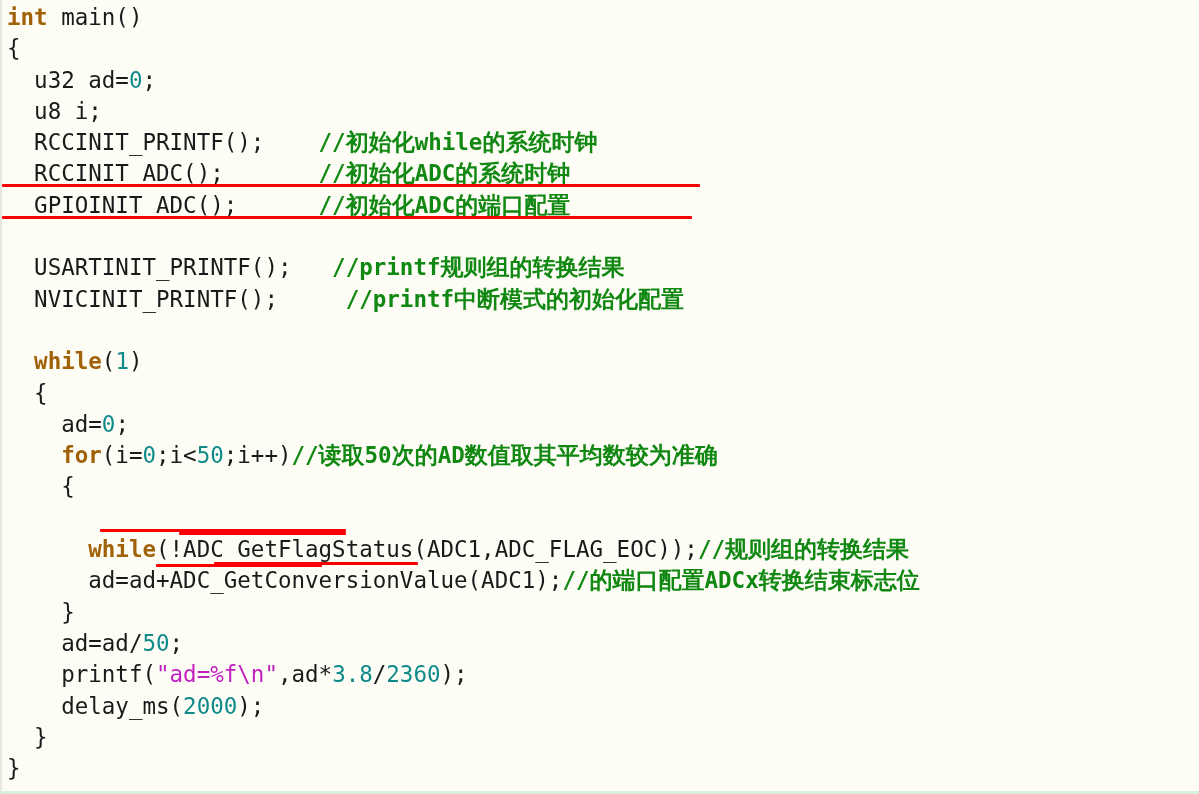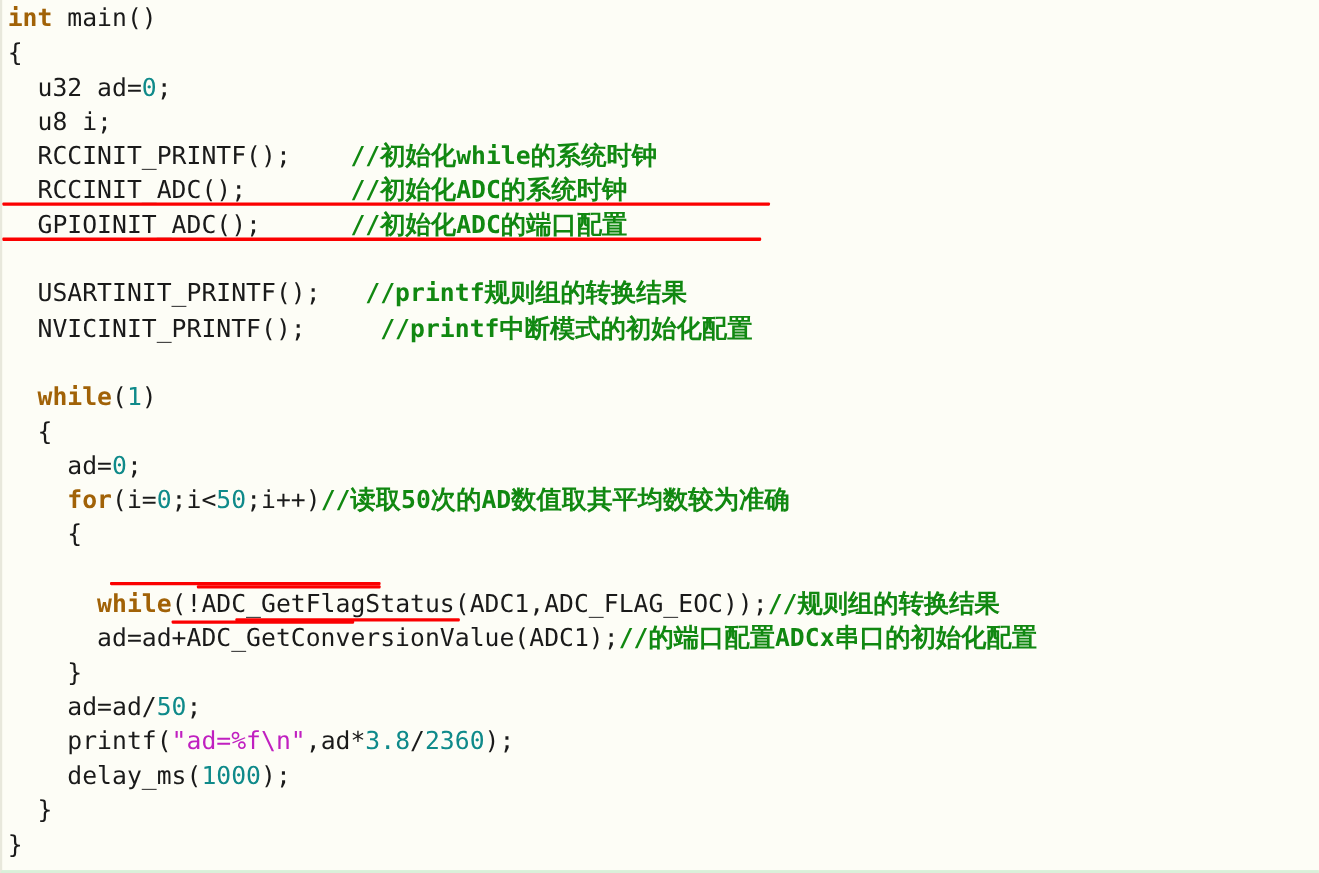--- a/index.html
+++ b/index.html
@@ -82,25 +82,25 @@
       <div class="code-line" id="line-9"><span class="plain">  </span><span class="plain">USARTINIT_PRINTF();   </span><span class="cmt">//printf</span><span class="cmt cjk">规则组的转换结果</span></div>
       <div class="code-line" id="line-10"><span class="plain">  </span><span class="plain">NVICINIT_PRINTF();     </span><span class="cmt">//printf</span><span class="cmt cjk">中断模式的初始化配置</span></div>
       <div class="code-line" id="line-11"><span class="plain">  </span></div>
       <div class="code-line" id="line-12"><span class="plain">  </span><span class="kw">while</span><span class="plain">(</span><span class="num">1</span><span class="plain">)</span></div>
       <div class="code-line" id="line-13"><span class="plain">  </span><span class="plain">{</span></div>
       <div class="code-line" id="line-14"><span class="plain">    </span><span class="plain">ad=</span><span class="num">0</span><span class="plain">;</span></div>
       <div class="code-line" id="line-15"><span class="plain">    </span><span class="kw">for</span><span class="plain">(i=</span><span class="num">0</span><span class="plain">;i&lt;</span><span class="num">50</span><span class="plain">;i++)</span><span class="cmt">//</span><span class="cmt cjk">读取</span><span class="cmt">50</span><span class="cmt cjk">次的</span><span class="cmt">AD</span><span class="cmt cjk">数值取其平均数较为准确</span></div>
       <div class="code-line" id="line-16"><span class="plain">    </span><span class="plain">{</span></div>
       <div class="code-line" id="line-17"><span class="plain">      </span></div>
       <div class="code-line" id="line-18"><span class="plain">      </span><span class="kw">while</span><span class="plain">(!ADC_GetFlagStatus(ADC1,ADC_FLAG_EOC));</span><span class="cmt">//</span><span class="cmt cjk">规则组的转换结果</span></div>
-      <div class="code-line" id="line-19"><span class="plain">      </span><span class="plain">ad=ad+ADC_GetConversionValue(ADC1);</span><span class="cmt">//</span><span class="cmt cjk">的端口配置</span><span class="cmt">ADCx</span><span class="cmt cjk">串口的初始化配置</span></div>
+      <div class="code-line" id="line-19"><span class="plain">      </span><span class="plain">ad=ad+ADC_GetConversionValue(ADC1);</span><span class="cmt">//</span><span class="cmt cjk">的端口配置</span><span class="cmt">ADCx</span><span class="cmt cjk">转换结束标志位</span></div>
       <div class="code-line" id="line-20"><span class="plain">    </span><span class="plain">}</span></div>
       <div class="code-line" id="line-21"><span class="plain">    </span><span class="plain">ad=ad/</span><span class="num">50</span><span class="plain">;</span></div>
       <div class="code-line" id="line-22"><span class="plain">    </span><span class="plain">printf(</span><span class="str">"ad=%f\n"</span><span class="plain">,ad*</span><span class="num">3.8</span><span class="plain">/</span><span class="num">2360</span><span class="plain">);</span></div>
-      <div class="code-line" id="line-23"><span class="plain">    </span><span class="plain">delay_ms(</span><span class="num">1000</span><span class="plain">);</span></div>
+      <div class="code-line" id="line-23"><span class="plain">    </span><span class="plain">delay_ms(</span><span class="num">2000</span><span class="plain">);</span></div>
       <div class="code-line" id="line-24"><span class="plain">  </span><span class="plain">}</span></div>
       <div class="code-line" id="line-25"><span class="plain">}</span></div>
     </div>
   <div class="annotation-layer">
       <div class="redline" style="left: 0px; top: 184px; width: 698px;"></div>
       <div class="redline" style="left: 0px; top: 216px; width: 690px;"></div>
       <div class="redline" style="left: 98px; top: 529px; width: 246px;"></div>
       <div class="redline" style="left: 177px; top: 532px; width: 167px;"></div>
       <div class="redline" style="left: 212px; top: 562px; width: 204px;"></div>
       <div class="redline" style="left: 154px; top: 564px; width: 166px;"></div>

